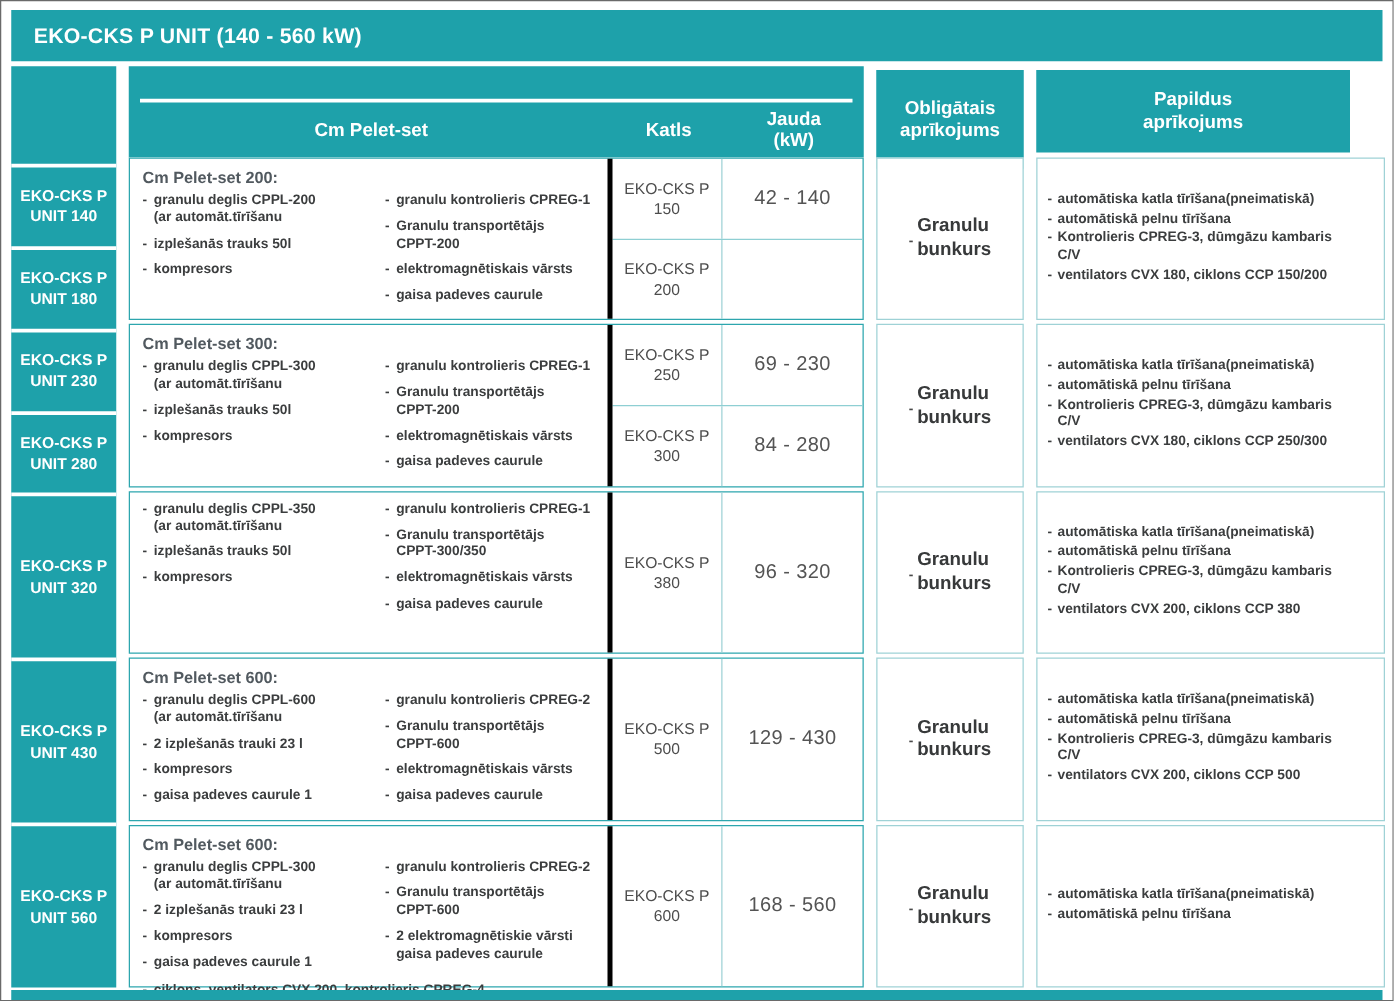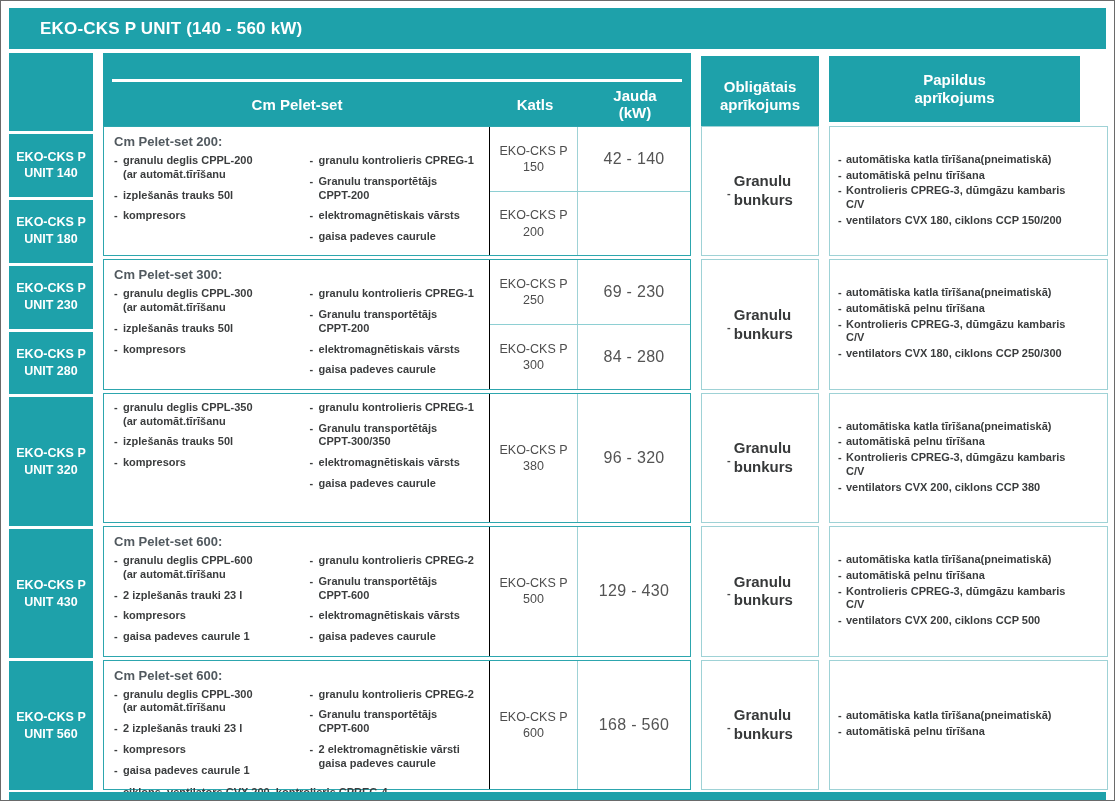--- a/index.html
+++ b/index.html
@@ -2,42 +2,42 @@
 <html><head>
 <meta charset="utf-8">
 <style>
   html,body{margin:0;padding:0;background:#fff;}
   body{font-family:"Liberation Sans", sans-serif;}
   #page{position:relative;width:1115px;height:801px;background:#ffffff;border:1px solid #6a6a6a;box-sizing:border-box;overflow:hidden;}
   .pre{white-space:pre-line;}
 
   
   #titlebar{position:absolute;left:8px;top:7px;right:8px;height:41px;background:#1ea1aa;color:#ffffff;
-    font-weight:bold;font-size:17px;display:flex;align-items:center;padding-left:31px;box-sizing:border-box;letter-spacing:.2px;}
+    font-weight:bold;font-size:17px;display:flex;align-items:center;padding-left:18px;box-sizing:border-box;letter-spacing:.2px;}
 
   
   #sidebar{position:absolute;left:8px;top:52px;width:84px;height:737px;background:#1ea1aa;display:flex;flex-direction:column;}
   .sb-spacer{height:78px;flex:none;}
   .sb-sep{height:3px;flex:none;background:#ffffff;}
   .sb-cell{display:flex;align-items:center;justify-content:center;text-align:center;color:#ffffff;
     font-weight:bold;font-size:12.5px;line-height:1.35;}
   .sb-s{flex:1;}
   .sb-l{flex:2.05;}
 
   
   #main-head{position:absolute;left:102px;top:52px;width:588px;height:73px;background:#1ea1aa;box-sizing:border-box;}
   #main-head .hline{position:absolute;left:9px;right:9px;top:26px;height:3px;background:#ffffff;}
   #main-head .labels{position:absolute;left:0;right:0;top:29px;bottom:0;display:flex;align-items:center;color:#fff;font-weight:bold;font-size:15px;}
   #main-head .lab-cm{width:388px;text-align:center;}
   #main-head .lab-katls{width:88px;text-align:center;}
   #main-head .lab-jauda{width:112px;text-align:center;line-height:1.15;}
 
   #main-body{position:absolute;left:102px;top:125px;width:588px;height:664px;display:flex;flex-direction:column;gap:3px;}
   .group{flex:1;background:#ffffff;border:1px solid #2da6ae;box-sizing:border-box;display:flex;min-height:0;}
-  .cell-pelet{width:386px;flex:none;border-right:1px solid #000000;box-sizing:border-box;padding:7px 6px 4px 10px;position:relative;}
+  .cell-pelet{width:386px;flex:none;border-right:4px solid #000000;box-sizing:border-box;padding:7px 6px 4px 10px;position:relative;}
   .pelet-title{font-weight:bold;font-size:13px;color:#51595f;margin-bottom:5px;}
   .pelet-cols{display:flex;}
   .pcol-left{width:53%;}
   .pcol-right{width:47%;}
   .li{display:flex;margin-bottom:7px;}
   .li .dash{width:9px;flex:none;color:#3b3d3e;font-weight:bold;font-size:11px;line-height:1.25;}
   .li .t{color:#3b3d3e;font-weight:bold;font-size:11px;line-height:1.25;white-space:pre-line;}
   .pfooter .li{margin-bottom:0;margin-top:2px;}
   .boilers{flex:1;display:flex;flex-direction:column;min-width:0;}
   .boiler-row{flex:1;display:flex;min-height:0;}

